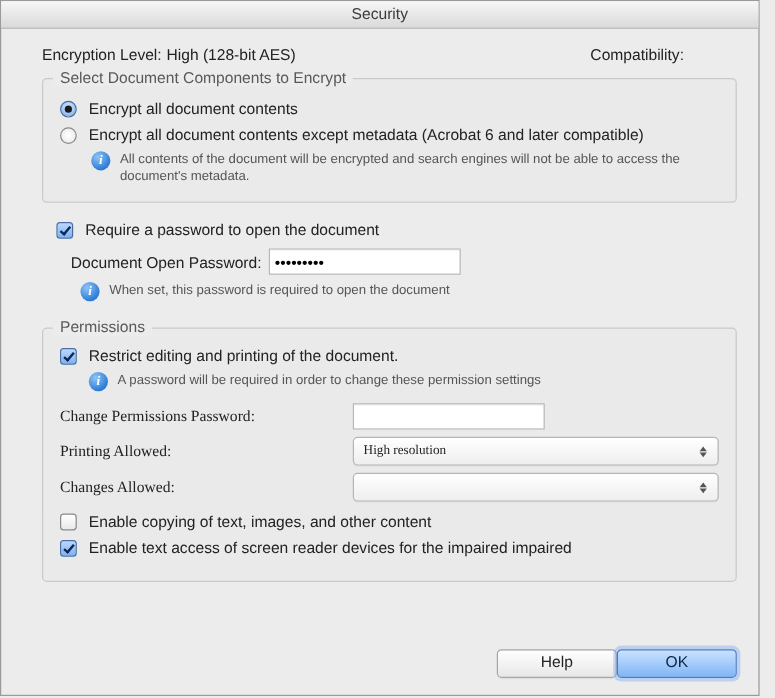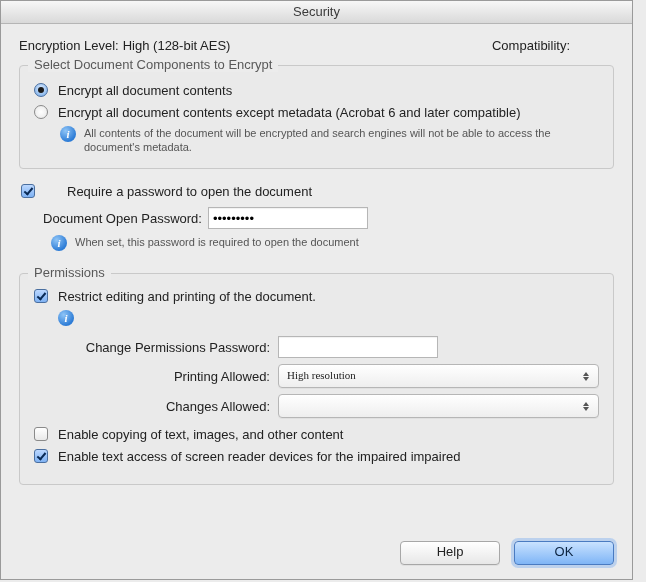--- a/index.html
+++ b/index.html
@@ -24,21 +24,21 @@
   .titlebar {
     height: 22px;
     line-height: 22px;
     text-align: center;
     font-size: 13px;
     color: #3a3a3a;
     background: linear-gradient(#f7f7f7, #d9d9d9);
     border-bottom: 1px solid #b5b5b5;
   }
   .content {
-    padding: 14px 18px 0 18px;
+    padding: 14px 18px 0 34px;
   }
   .row-top {
     display: flex;
     margin-bottom: 12px;
   }
   .kv-label { margin-right: 4px; }
   .spacer { flex: 1; }
   .group {
     position: relative;
     border: 1px solid #c9c9c9;
@@ -55,21 +55,21 @@
     padding: 0 6px;
     color: #595959;
     font-size: 13px;
   }
   .permissions-group {
     margin-top: 22px;
     padding: 10px 14px 14px 14px;
   }
   .radio-row, .check-row {
     display: flex;
-    align-items: flex-start;
+    align-items: center;
     margin: 4px 0;
     line-height: 18px;
   }
   .radio-row .ctl, .check-row .ctl {
     width: 16px;
     height: 16px;
     flex: 0 0 16px;
     margin-right: 8px;
     margin-top: 1px;
   }
@@ -136,22 +136,22 @@
     text-align: center;
     line-height: 16px;
   }
   .field-row {
     display: flex;
     align-items: center;
     margin: 6px 0;
   }
   .field-label-right {
     width: 236px;
-    text-align: right;
     padding-right: 8px;
+    font-family: Liberation Serif, serif;
   }
   .text-input {
     height: 20px;
     border: 1px solid #b6b6b6;
     background: #fff;
     font-size: 13px;
     padding: 0 4px;
     box-shadow: inset 0 1px 1px rgba(0,0,0,0.06);
   }
   .select-wrap {
@@ -183,36 +183,34 @@
   .select-arrows::before, .select-arrows::after {
     content: "";
     width: 0; height: 0;
     border-left: 3px solid transparent;
     border-right: 3px solid transparent;
   }
   .select-arrows::before { border-bottom: 4px solid #555; }
   .select-arrows::after  { border-top: 4px solid #555; }
   .top-check {
     margin-top: 14px;
-    margin-left: 2px;
-    gap: 22px;
+    margin-left: 12px;
   }
   .pw-row {
     margin-left: 24px;
     margin-top: 6px;
     display: flex;
     align-items: center;
   }
   .pw-row .pw-label { margin-right: 6px; }
   .footer {
     position: absolute;
     right: 18px;
     bottom: 14px;
     display: flex;
-    gap: 14px;
   }
   .btn {
     min-width: 70px;
     height: 22px;
     border: 1px solid #a7a7a7;
     border-radius: 4px;
     background: linear-gradient(#ffffff,#e7e7e7);
     font-size: 13px;
     text-align: center;
     line-height: 20px;
@@ -289,20 +287,21 @@
 
       <div class="check-row">
         <div class="ctl">
             <div class="checkbox checked"></div>
           </div>
         <span>Restrict editing and printing of the document.</span>
       </div>
 
       <div class="small-note" style="margin-left:24px;">
         <div class="info-icon">i</div>
+        <span>A password will be required in order to change these permission settings</span>
       </div>
 
       <div class="field-row" style="margin-top:10px;">
         <div class="field-label-right">Change Permissions Password:</div>
         <input class="text-input" style="width: 150px;" type="text" value="">
       </div>
 
       <div class="field-row">
         <div class="field-label-right">Printing Allowed:</div>
         <div class="select-wrap">

